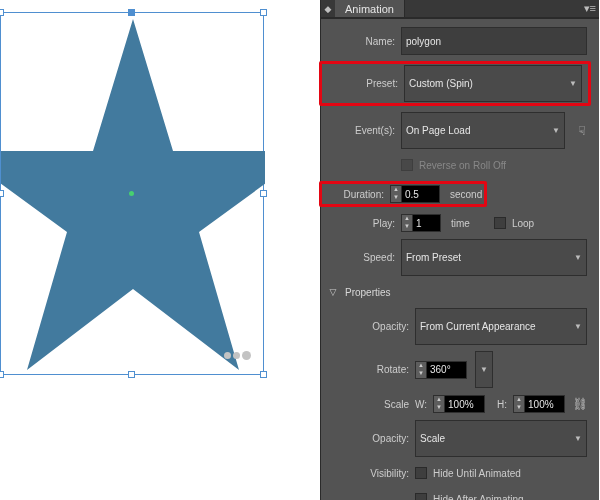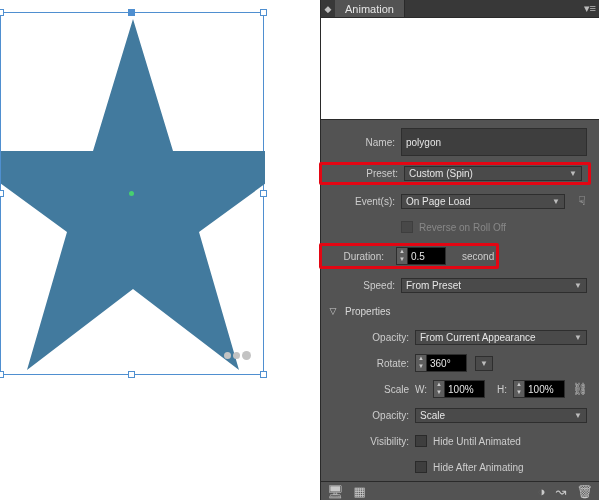--- a/index.html
+++ b/index.html
@@ -27,21 +27,21 @@
   
   .preview { height: 132px; background: #fff; margin: 0; border-bottom: 1px solid #2a2a2a; }
   
   .form { padding: 8px 8px 4px 0; display: flex; flex-direction: column; gap: 6px; }
   .row { display: flex; align-items: center; gap: 6px; min-height: 20px; }
   .lbl { width: 74px; text-align: right; color: #cdcdcd; flex-shrink: 0; }
   .lbl-sub { width: 88px; text-align: right; color: #cdcdcd; flex-shrink: 0; }
   
   .txt { background: #3e3e3e; border: 1px solid #2e2e2e; color: #e6e6e6; height: 28px; padding: 0 4px; font-size: 10px; }
   .txt.wide { flex: 1; margin-right: 4px; }
-  .sel { background: #4a4a4a; border: 1px solid #2e2e2e; color: #e6e6e6; height: 15px; padding: 0 4px; font-size: 10px; display: flex; align-items: center; justify-content: space-between; flex: 1; margin-right: 4px; }
+  .sel { background: #4a4a4a; border: 1px solid #2e2e2e; color: #e6e6e6; height: 37px; padding: 0 4px; font-size: 10px; display: flex; align-items: center; justify-content: space-between; flex: 1; margin-right: 4px; }
   .sel .caret { font-size: 8px; color: #bcbcbc; }
   .spin { display: flex; align-items: center; }
   .spin-btns { width: 12px; height: 18px; background: #5d5d5d; border: 1px solid #2e2e2e; display: flex; flex-direction: column; }
   .spin-btns span { flex: 1; font-size: 6px; text-align: center; line-height: 7px; color: #ccc; }
   .spin input { background: #000000; border: 1px solid #2e2e2e; border-left: none; color: #e6e6e6; height: 18px; width: 38px; padding: 0 3px; font-size: 10px; }
   .unit { color: #cdcdcd; margin-left: 4px; }
   
   .chk { width: 12px; height: 12px; background: #3e3e3e; border: 1px solid #2a2a2a; display: inline-block; flex-shrink: 0; }
   .chklbl { color: #cdcdcd; }
   .dim { color: #888; }
@@ -118,33 +118,47 @@
       <span class="iconbtn">☟</span>
     </div>
 
     <div class="row">
       <span class="lbl"></span>
       <span class="chk" style="opacity:.5"></span>
       <span class="chklbl dim">Reverse on Roll Off</span>
     </div>
 
     <div class="row">
-      <div class="hi" style="display:flex;align-items:center;gap:12px">
+      <div class="hi" style="display:flex;align-items:center;gap:6px">
         <span class="lbl" style="width:60px">Duration:</span>
         <div class="spin">
           <div class="spin-btns">
               <span>▲</span>
               <span>▼</span>
             </div>
           <input value="0.5" style="">
         </div>
         <span class="unit">second</span>
       </div>
     </div>
 
+    <div class="row">
+      <span class="lbl">Play:</span>
+      <div class="spin">
+        <div class="spin-btns">
+            <span>▲</span>
+            <span>▼</span>
+          </div>
+        <input style="width: 28px;" value="1">
+      </div>
+      <span class="unit">time</span>
+      <span style="width:12px"></span>
+      <span class="chk"></span>
+      <span class="chklbl">Loop</span>
+    </div>
 
     <div class="row">
       <span class="lbl">Speed:</span>
       <div class="sel">
         <span>From Preset</span>
         <span class="caret">▼</span>
       </div>
     </div>
 
     <div class="row" style="margin-left:6px">

